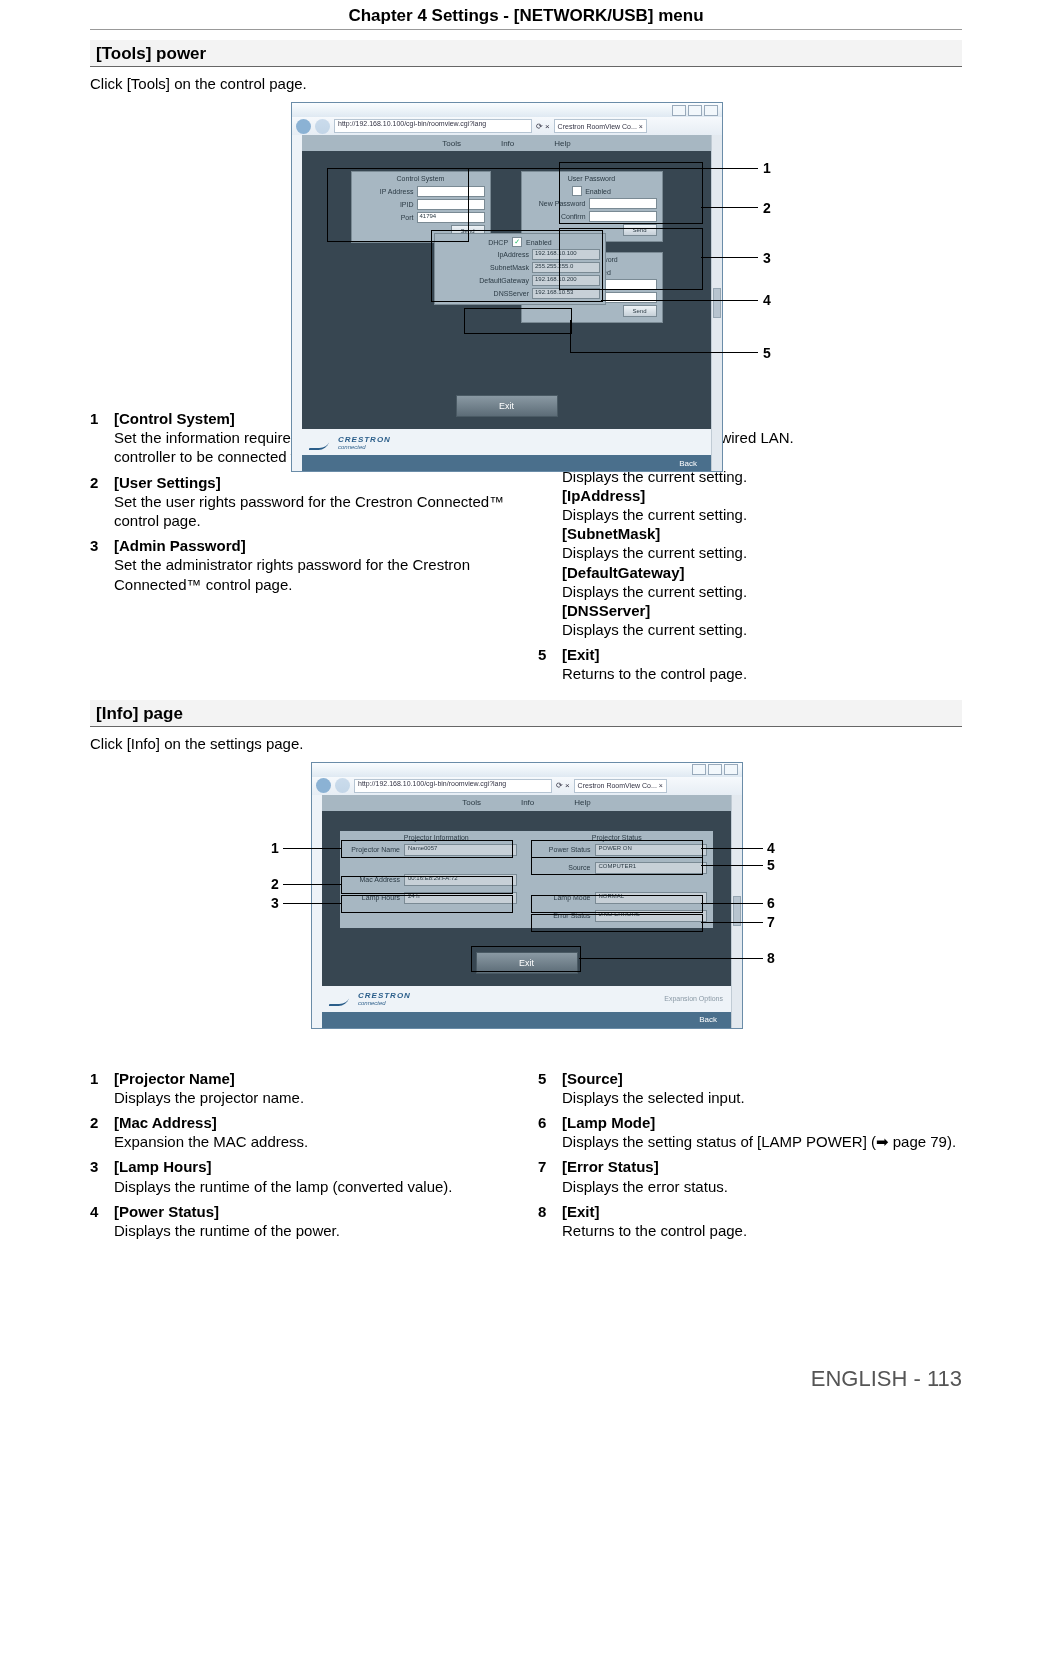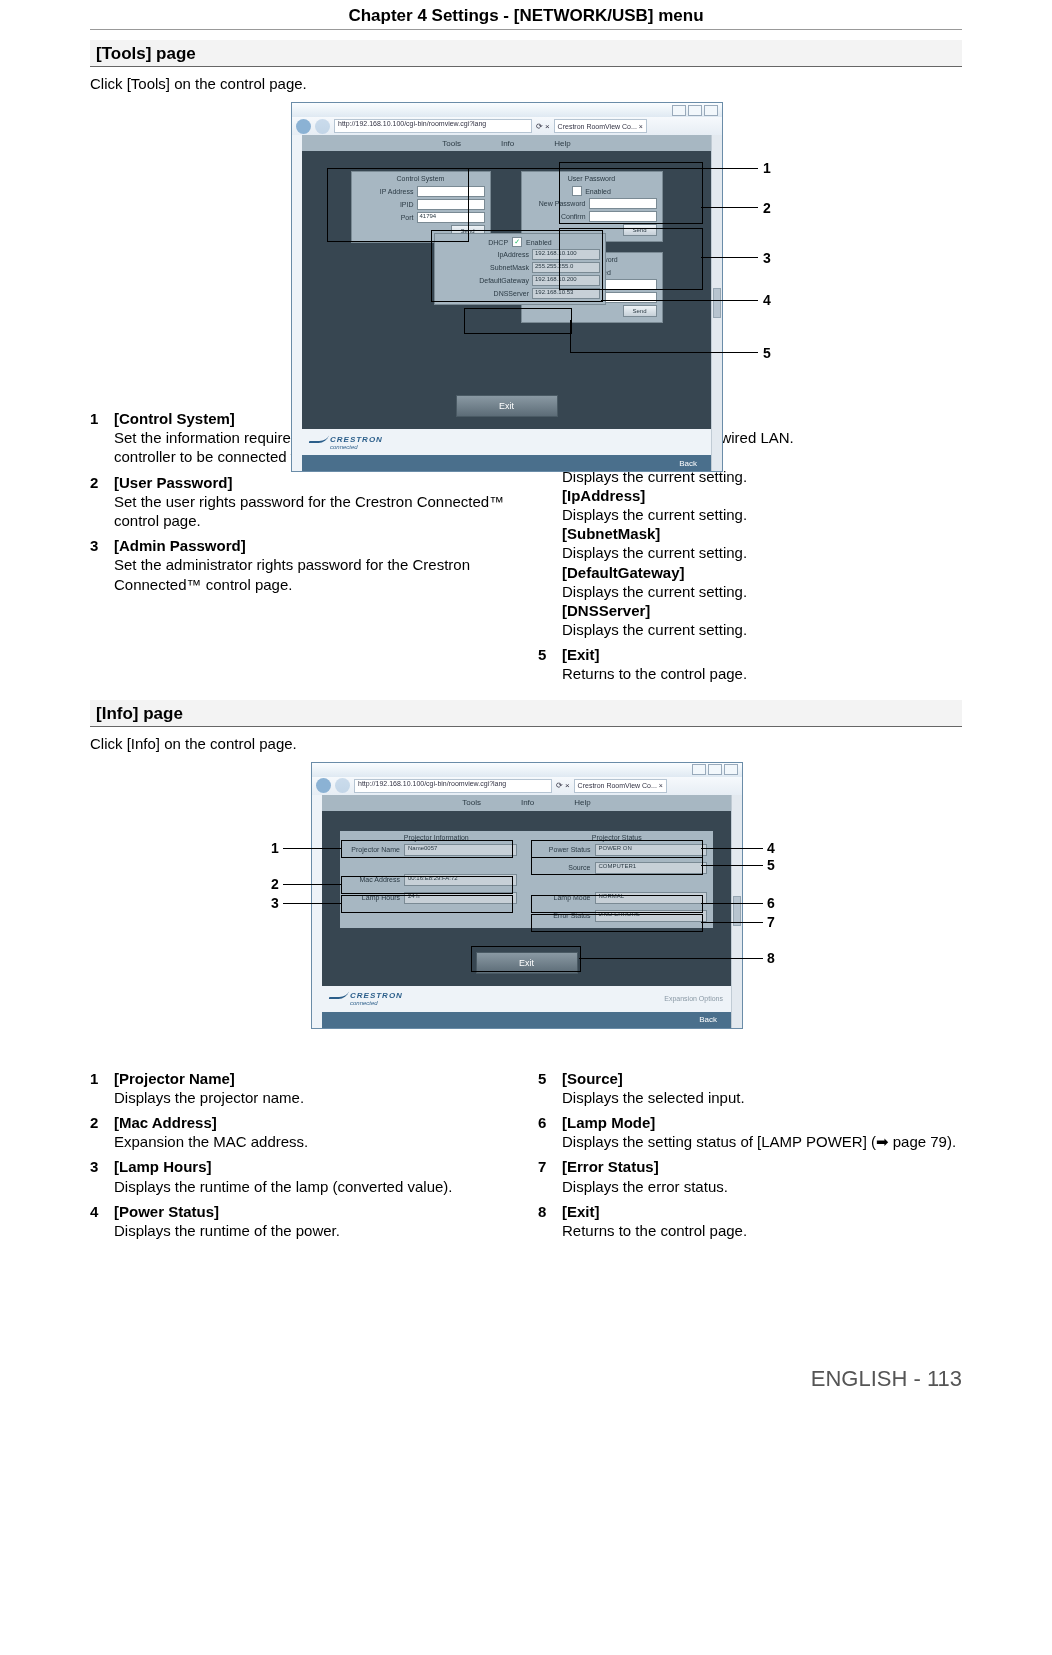--- a/index.html
+++ b/index.html
@@ -136,22 +136,22 @@
     display: flex;
     align-items: center;
     justify-content: space-between;
     padding: 0 8px;
   }
   .crestron-logo {
     font-style: italic;
     font-size: 8px;
     color: #2b5e8a;
     display: flex;
-    align-items: flex-start;
-    gap: 2px;
+    align-items: flex-end;
+    gap: 10px;
   }
   .swoosh { width: 18px; height: 6px; border-bottom: 2px solid #2b5e8a; border-radius: 0 0 12px 0; transform: skewX(-20deg); }
   .back-bar {
     height: 16px;
     background: #4a6f8c;
     color: #fff;
     font-size: 8px;
     display: flex;
     align-items: center;
     justify-content: flex-end;
@@ -196,21 +196,21 @@
     border: 1px solid #000;
     background: transparent;
     pointer-events: none;
   }
 </style>
 </head>
 <body>
 
 <div class="chapter-title">Chapter 4   Settings - [NETWORK/USB] menu</div>
 
-<div class="section-header">[Tools] page</div>
+<div class="section-header">[Tools] power</div>
 <div class="intro-text">Click [Tools] on the control page.</div>
 
 <div class="shot-wrap" style="height:295px;">
   <div class="browser">
     <div class="titlebar">
       <div class="win-btn"></div>
       <div class="win-btn"></div>
       <div class="win-btn"></div>
     </div>
     <div class="addrbar">
@@ -359,21 +359,21 @@
       <div class="desc-item">
         <div class="desc-num">1</div>
         <div class="desc-body">
           <div class="dtitle">[Control System]</div>
           <div>Set the information required for communicating with the controller to be connected with the projector.</div>
         </div>
       </div>
       <div class="desc-item">
         <div class="desc-num">2</div>
         <div class="desc-body">
-          <div class="dtitle">[User Password]</div>
+          <div class="dtitle">[User Settings]</div>
           <div>Set the user rights password for the Crestron Connected™ control page.</div>
         </div>
       </div>
       <div class="desc-item">
         <div class="desc-num">3</div>
         <div class="desc-body">
           <div class="dtitle">[Admin Password]</div>
           <div>Set the administrator rights password for the Crestron Connected™ control page.</div>
         </div>
       </div>
@@ -400,21 +400,21 @@
         <div class="desc-num">5</div>
         <div class="desc-body">
           <div class="dtitle">[Exit]</div>
           <div>Returns to the control page.</div>
         </div>
       </div>
     </div>
 </div>
 
 <div class="section-header">[Info] page</div>
-<div class="intro-text">Click [Info] on the control page.</div>
+<div class="intro-text">Click [Info] on the settings page.</div>
 
 <div class="shot-wrap" style="height:295px; width:510px;">
   <div style="position:absolute; left:40px; top:0;">
   <div class="browser">
     <div class="titlebar">
       <div class="win-btn"></div>
       <div class="win-btn"></div>
       <div class="win-btn"></div>
     </div>
     <div class="addrbar">

